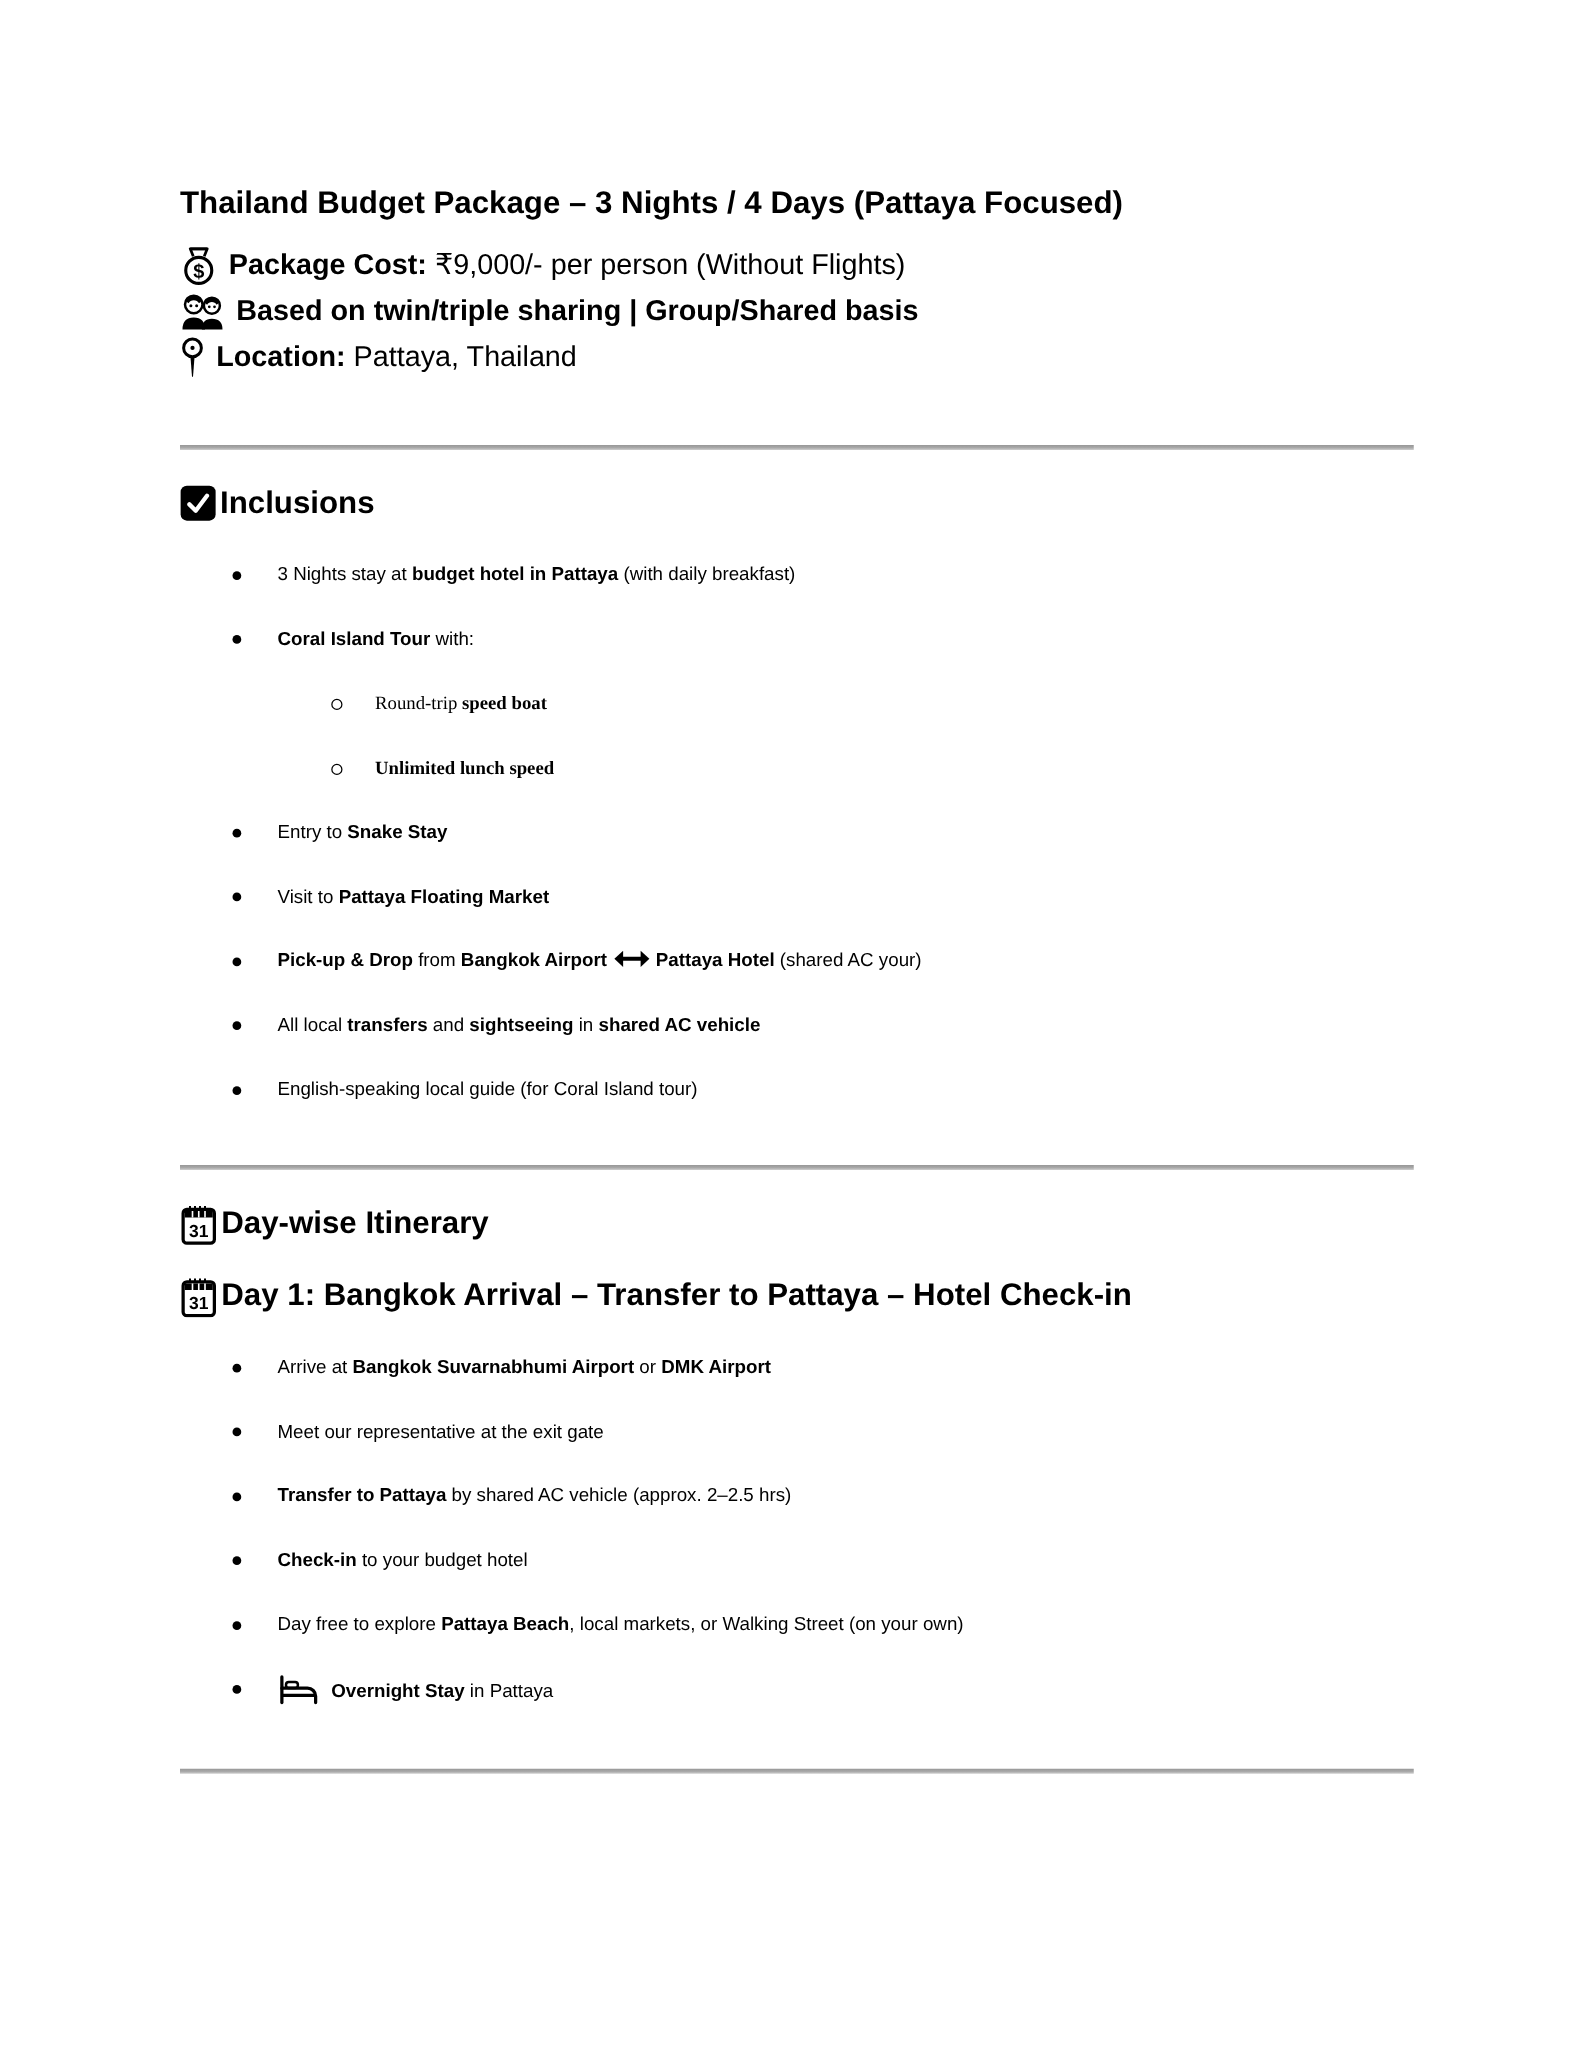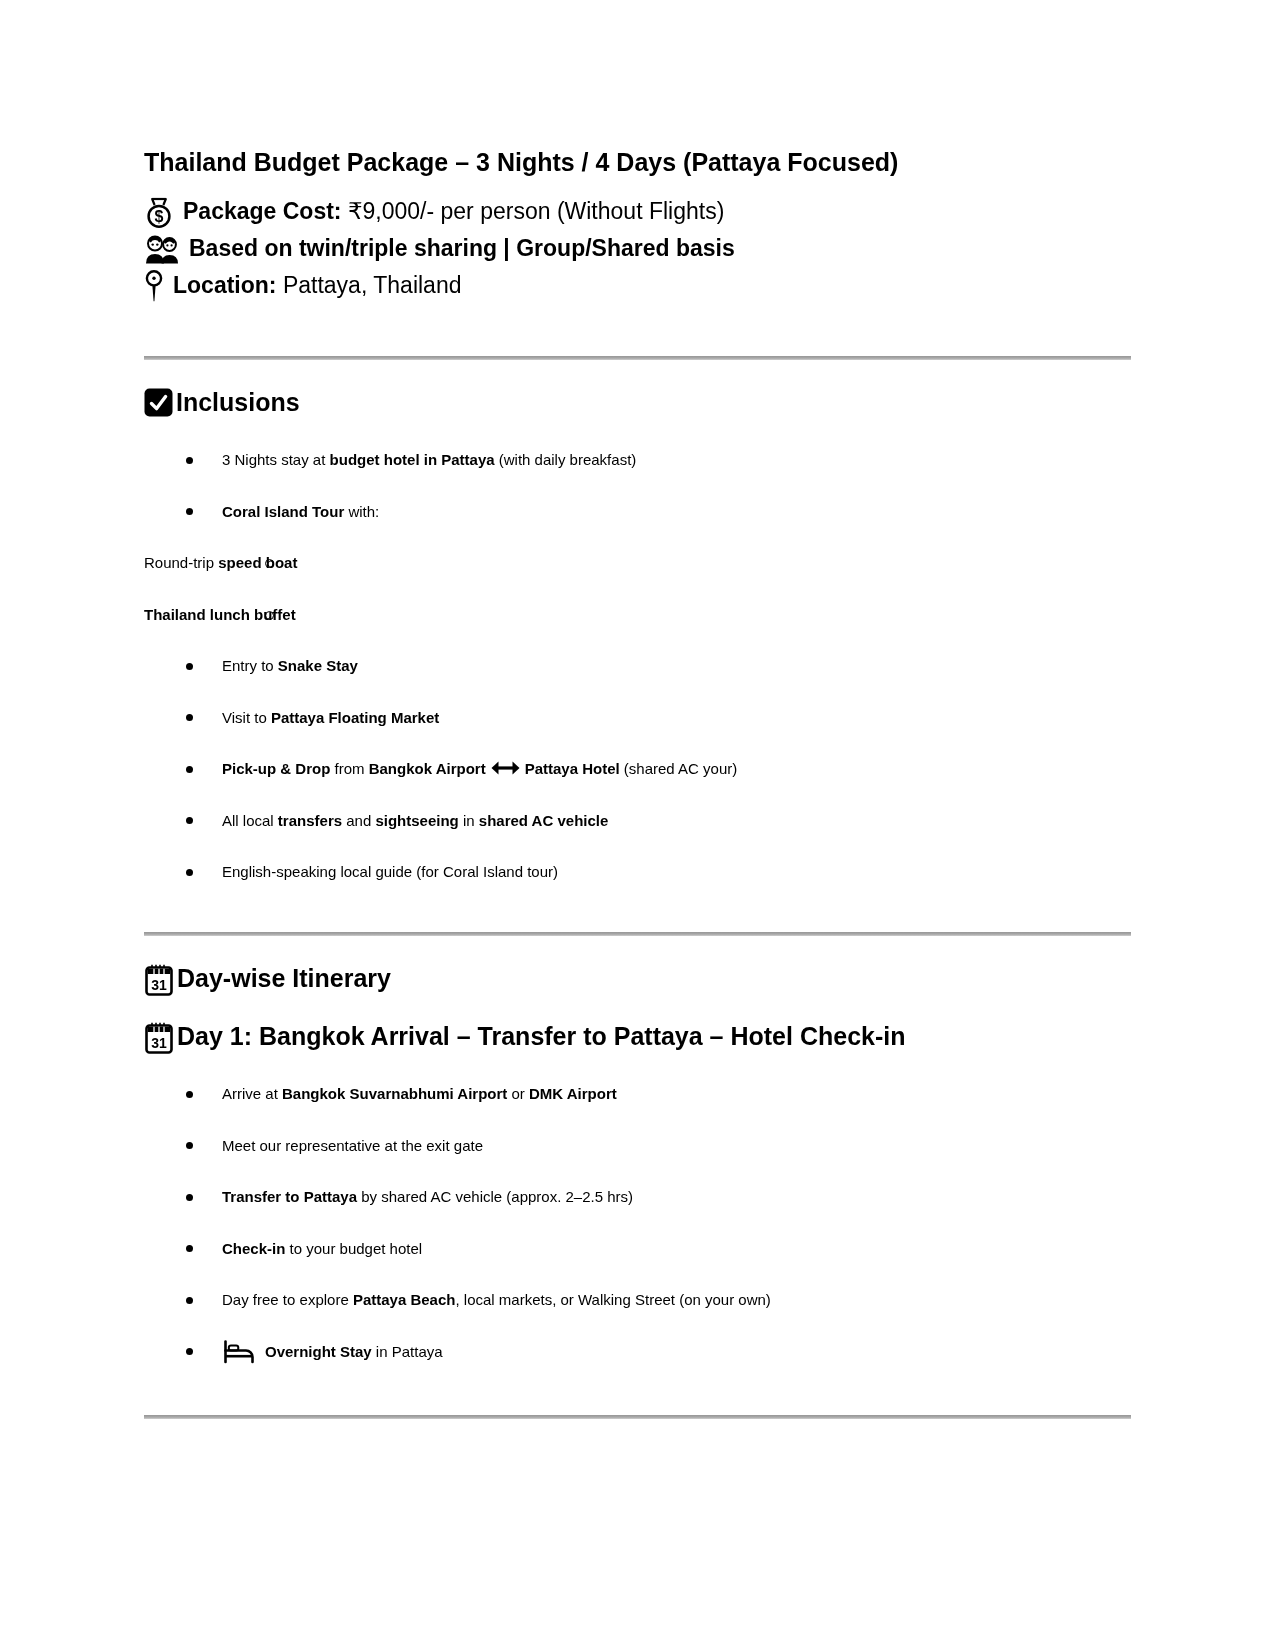--- a/index.html
+++ b/index.html
@@ -11,21 +11,21 @@
   .seg.b{font-weight:700;}
   .b-title{font-size:25px;font-weight:700;line-height:30px;margin:0 0 16px 0;white-space:pre-wrap;}
   .b-meta{display:flex;align-items:center;gap:9px;height:37px;font-size:23px;}
   .mtext,.btext,.htext{white-space:pre-wrap;}
   .b-divider{height:4px;margin-top:52px;background:linear-gradient(180deg,#979797 0%,#a9a9a9 55%,#cfcfcf 100%);}
   .b-bullet + .b-divider{margin-top:46px;}
   .b-heading{display:flex;gap:3px;min-height:32px;font-size:25px;font-weight:700;margin:28px 0 26px 0;}
   .b-heading + .b-heading{margin-top:26px;}
   .b-bullet{position:relative;font-size:15px;line-height:28px;margin-bottom:23.5px;}
   .b-bullet.lvl1 .btext{margin-left:78px;}
-  .b-bullet.lvl2 .btext{}
+  .b-bullet.lvl2 .btext{margin-left:156px;font-family:Liberation Serif, serif;}
   .mk{position:absolute;display:block;}
   .mk1{left:42px;top:10.5px;width:7px;height:7px;border-radius:50%;background:#000;}
   .mk2{left:121px;top:10px;width:7px;height:7px;border-radius:50%;border:1.7px solid #000;background:transparent;}
   .icn{display:inline-flex;flex:0 0 auto;}
   .icn svg{display:block;}
   .inline-icn{display:inline-block;vertical-align:middle;margin:0 9px 4px 0;}
   .arrow-icn{display:inline-block;vertical-align:middle;margin:0 4px 4px 4px;}
 </style>
 </head>
 <body>
@@ -88,21 +88,21 @@
       <div class="b-bullet lvl1">
         <span class="mk mk1"></span>
         <div class="btext"><span class="seg b">Coral Island Tour</span><span class="seg"> with:</span></div>
       </div>
       <div class="b-bullet lvl2">
         <span class="mk mk2"></span>
         <div class="btext"><span class="seg">Round-trip </span><span class="seg b">speed boat</span></div>
       </div>
       <div class="b-bullet lvl2">
         <span class="mk mk2"></span>
-        <div class="btext"><span class="seg b">Thailand lunch buffet</span></div>
+        <div class="btext"><span class="seg b">Unlimited lunch speed</span></div>
       </div>
       <div class="b-bullet lvl1">
         <span class="mk mk1"></span>
         <div class="btext"><span class="seg">Entry to </span><span class="seg b">Snake Stay</span></div>
       </div>
       <div class="b-bullet lvl1">
         <span class="mk mk1"></span>
         <div class="btext"><span class="seg">Visit to </span><span class="seg b">Pattaya Floating Market</span></div>
       </div>
       <div class="b-bullet lvl1">

